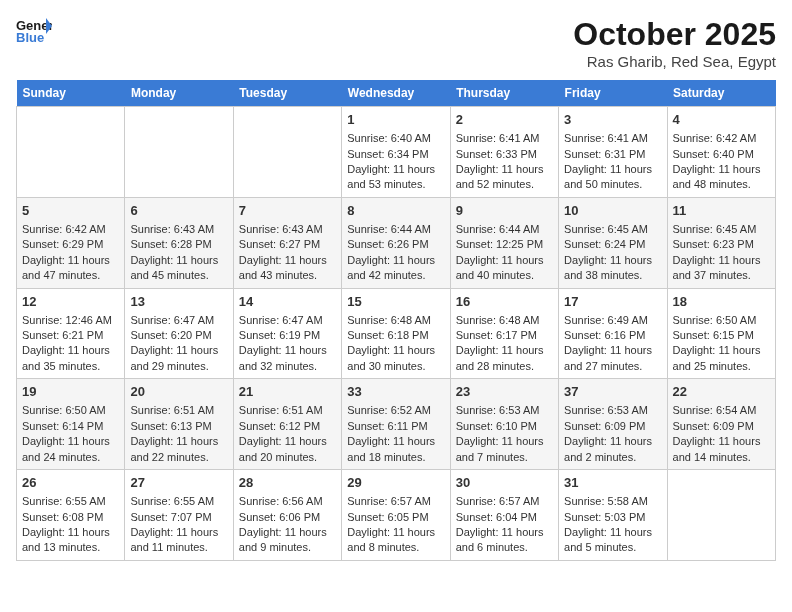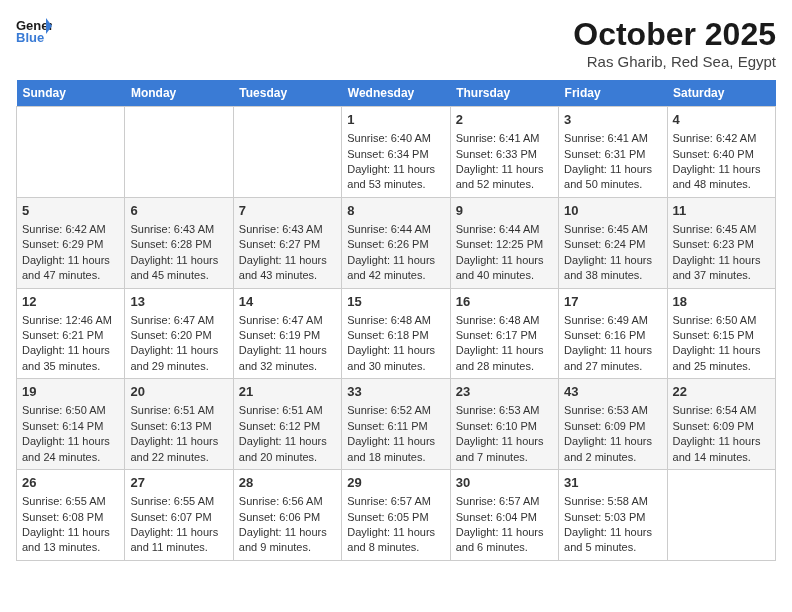--- a/index.html
+++ b/index.html
@@ -273,21 +273,21 @@
           <div>and 18 minutes.</div>
         </td>
         <td>
           <span class="day-number">23</span>
           <div>Sunrise: 6:53 AM</div>
           <div>Sunset: 6:10 PM</div>
           <div>Daylight: 11 hours</div>
           <div>and 7 minutes.</div>
         </td>
         <td>
-          <span class="day-number">43</span>
+          <span class="day-number">37</span>
           <div>Sunrise: 6:53 AM</div>
           <div>Sunset: 6:09 PM</div>
           <div>Daylight: 11 hours</div>
           <div>and 2 minutes.</div>
         </td>
         <td>
           <span class="day-number">22</span>
           <div>Sunrise: 6:54 AM</div>
           <div>Sunset: 6:09 PM</div>
           <div>Daylight: 11 hours</div>
@@ -298,21 +298,21 @@
         <td>
           <span class="day-number">26</span>
           <div>Sunrise: 6:55 AM</div>
           <div>Sunset: 6:08 PM</div>
           <div>Daylight: 11 hours</div>
           <div>and 13 minutes.</div>
         </td>
         <td>
           <span class="day-number">27</span>
           <div>Sunrise: 6:55 AM</div>
-          <div>Sunset: 6:07 PM</div>
+          <div>Sunset: 7:07 PM</div>
           <div>Daylight: 11 hours</div>
           <div>and 11 minutes.</div>
         </td>
         <td>
           <span class="day-number">28</span>
           <div>Sunrise: 6:56 AM</div>
           <div>Sunset: 6:06 PM</div>
           <div>Daylight: 11 hours</div>
           <div>and 9 minutes.</div>
         </td>

